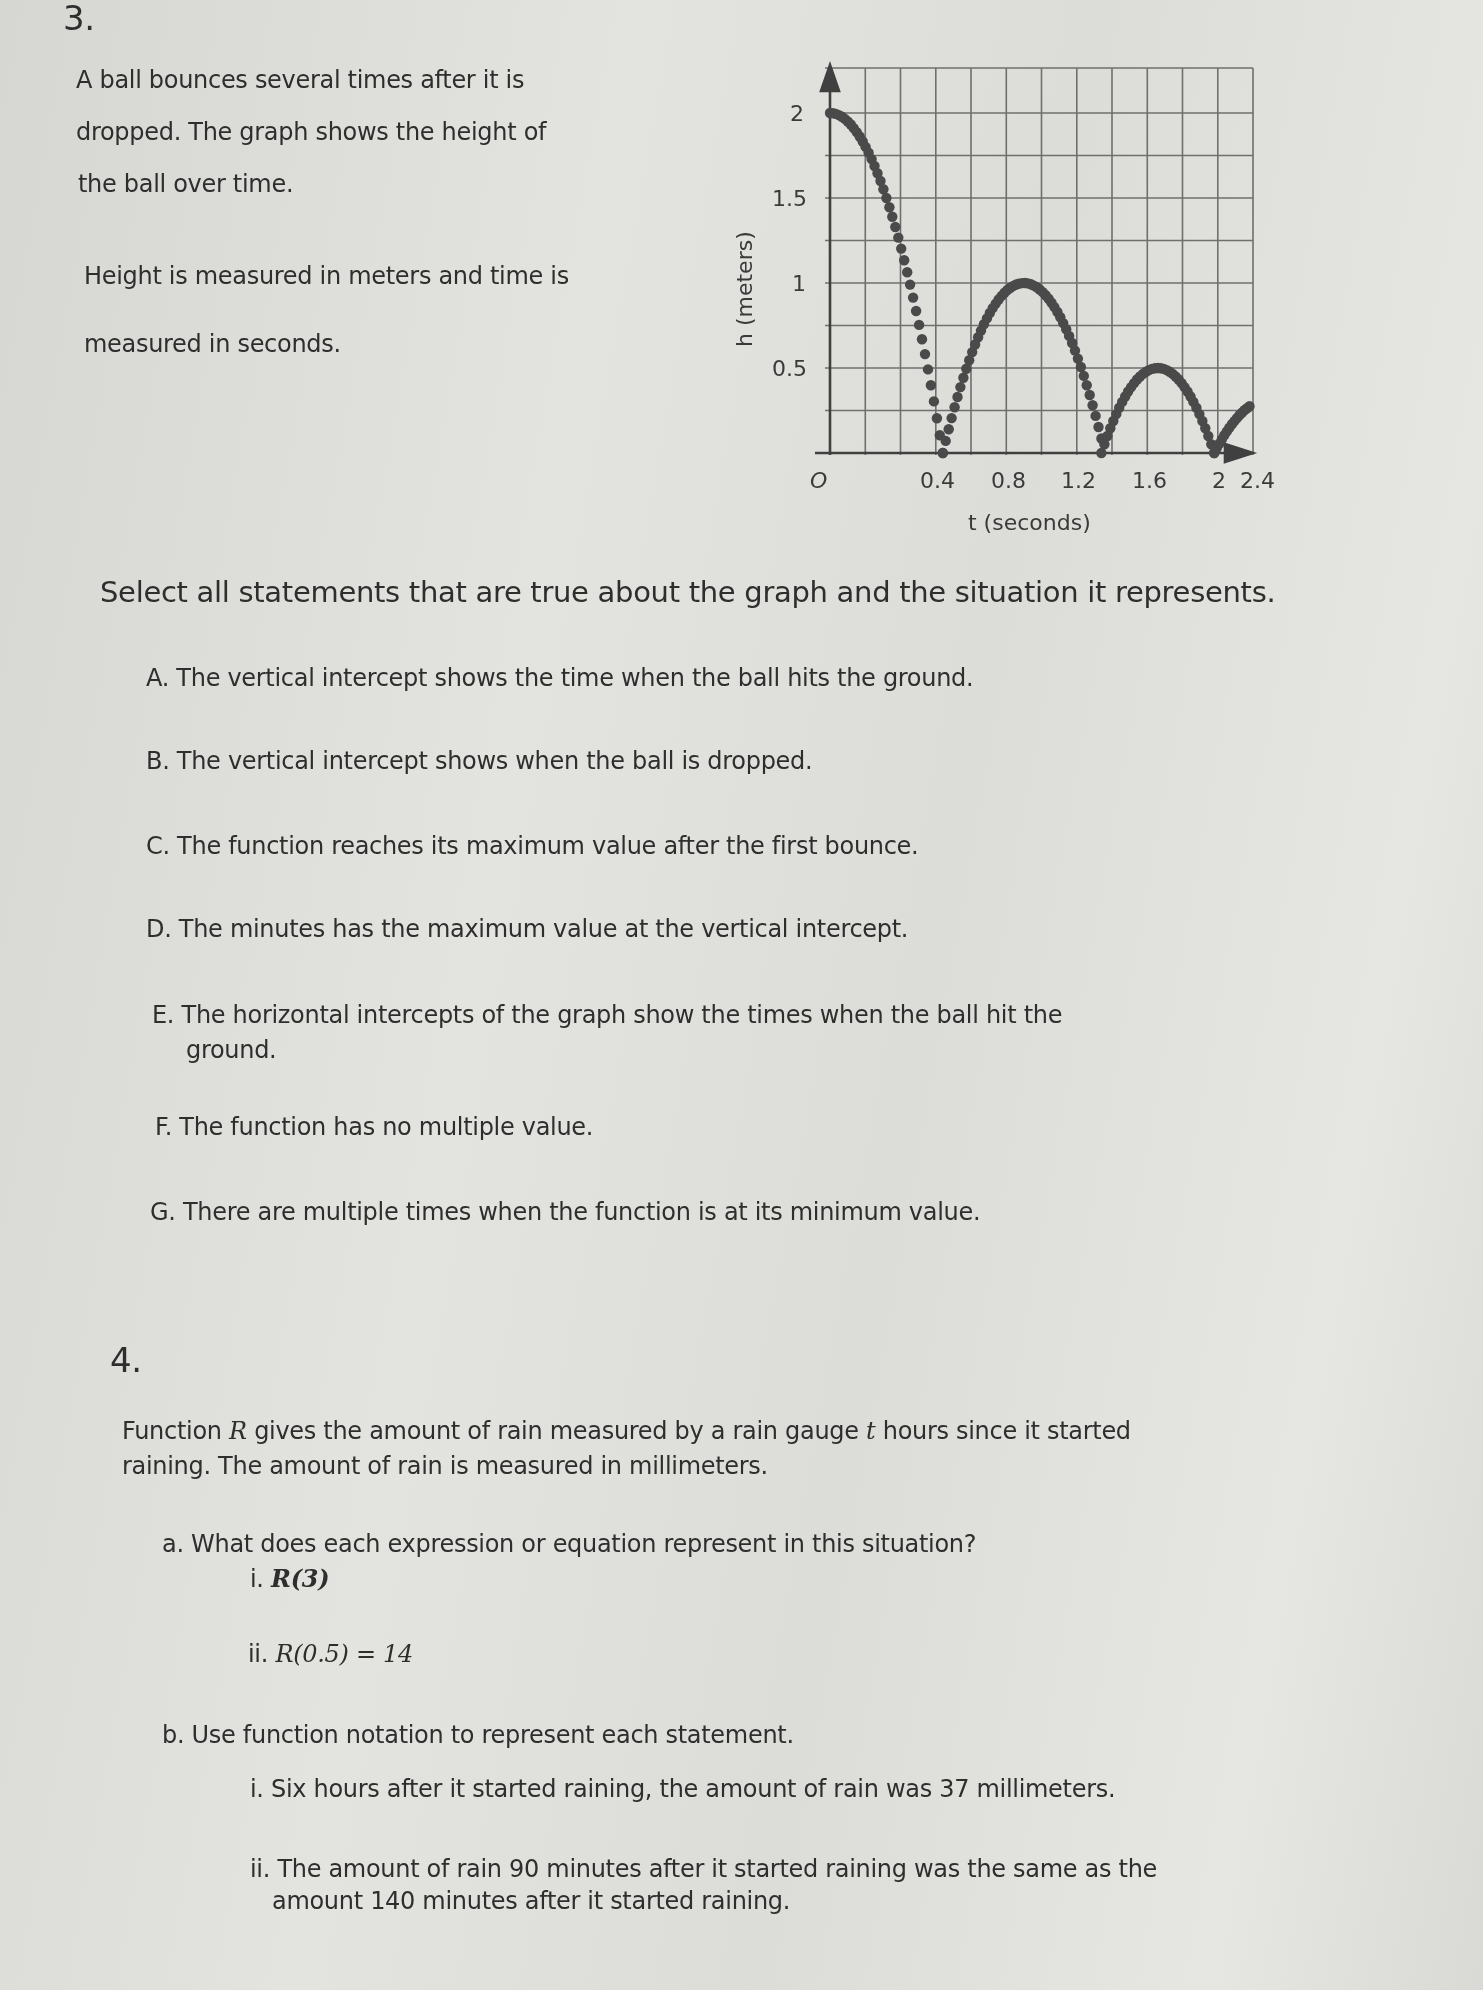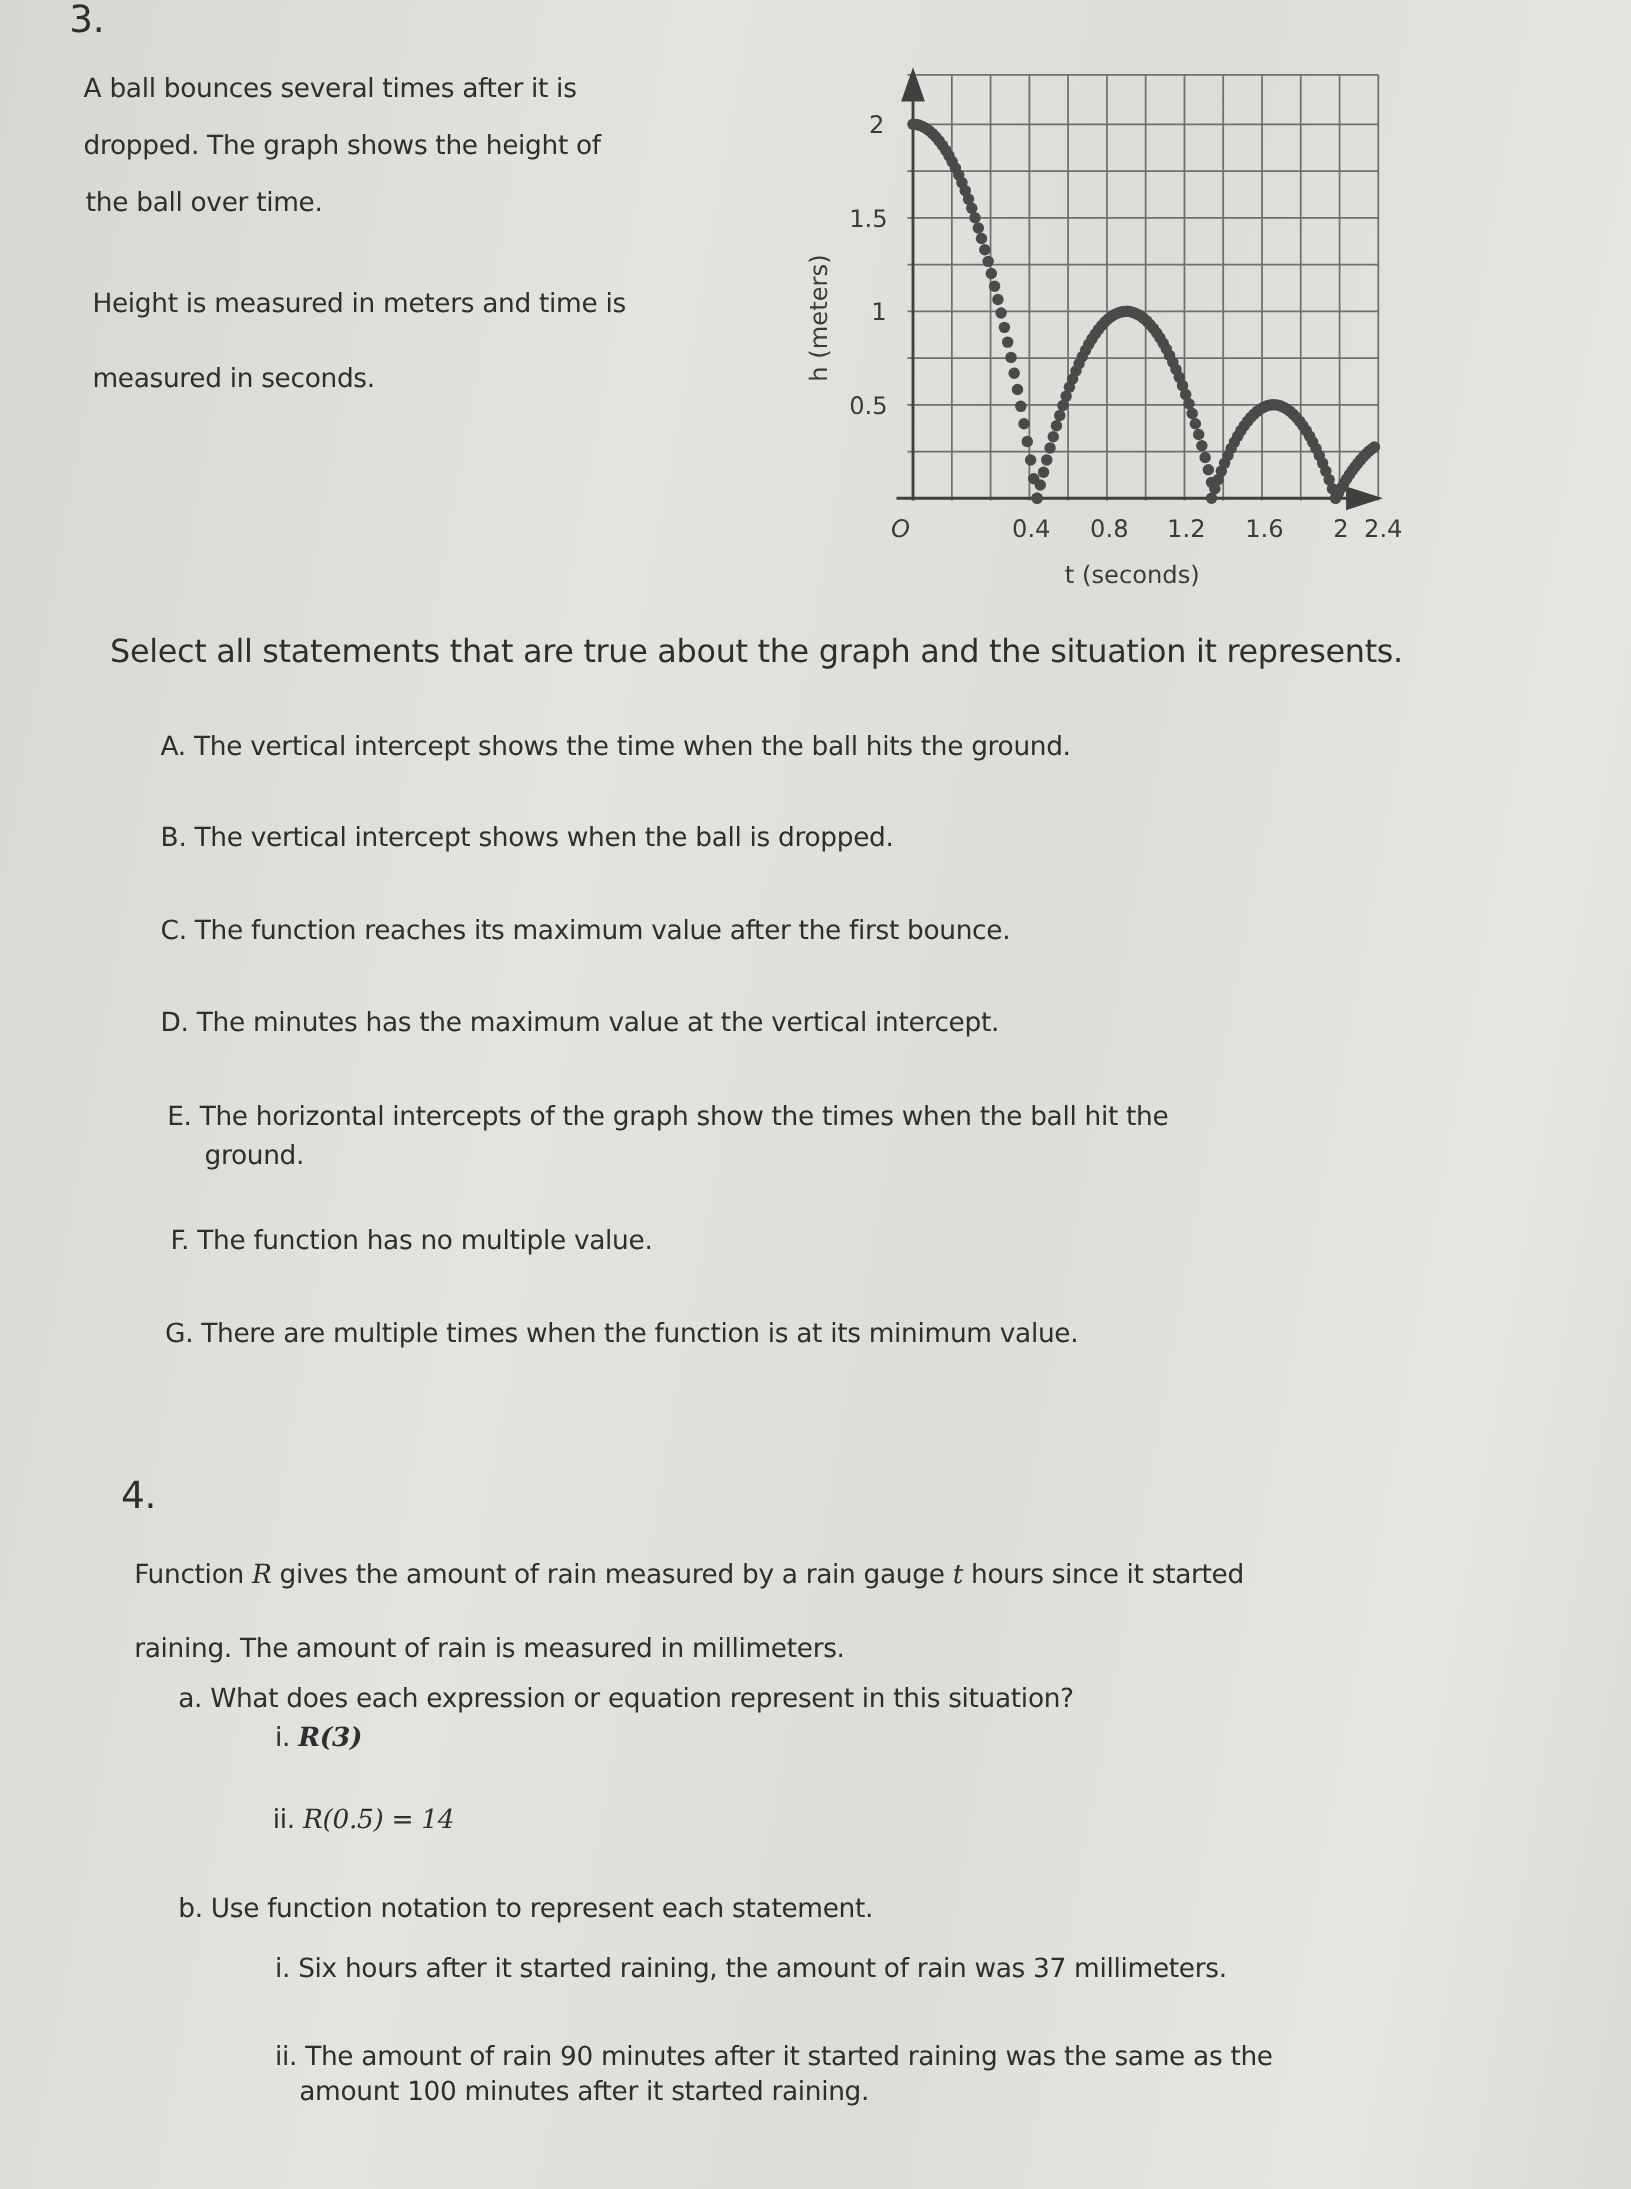--- a/index.html
+++ b/index.html
@@ -238,28 +238,28 @@
 <div class="t" style="left:152px; top:1001px;">E. The horizontal intercepts of the graph show the times when the ball hit the</div>
 <div class="t" style="left:186px; top:1036px;">ground.</div>
 <div class="t" style="left:155px; top:1113px;">F. The function has no multiple value.</div>
 <div class="t" style="left:150px; top:1198px;">G. There are multiple times when the function is at its minimum value.</div>
 
 <div class="t num" style="left:110px; top:1340px;">4.</div>
 
 <div class="t" style="left:122px; top:1417px;">
   <span>Function </span><span class="math"><i>R</i></span><span> gives the amount of rain measured by a rain gauge </span><span class="math"><i>t</i></span><span> hours since it started</span>
 </div>
-<div class="t" style="left:122px; top:1484px;">raining. The amount of rain is measured in millimeters.</div>
+<div class="t" style="left:122px; top:1452px;">raining. The amount of rain is measured in millimeters.</div>
 
 <div class="t" style="left:162px; top:1530px;">a. What does each expression or equation represent in this situation?</div>
 <div class="t" style="left:250px; top:1564px;">
   <span>i.</span>
   <span class="math" style="font-style:italic;font-weight:bold;">R(3)</span>
 </div>
 <div class="t" style="left:248px; top:1640px;">
   <span>ii.</span>
   <span class="math" style="font-style:italic;margin-top:32px;">R(0.5) = 14</span>
 </div>
 
 <div class="t" style="left:162px; top:1721px;">b. Use function notation to represent each statement.</div>
 <div class="t" style="left:250px; top:1775px;">i. Six hours after it started raining, the amount of rain was 37 millimeters.</div>
 <div class="t" style="left:250px; top:1855px;">ii. The amount of rain 90 minutes after it started raining was the same as the</div>
-<div class="t" style="left:272px; top:1887px;">amount 100 minutes after it started raining.</div>
+<div class="t" style="left:272px; top:1887px;">amount 140 minutes after it started raining.</div>
 
 </body></html>

